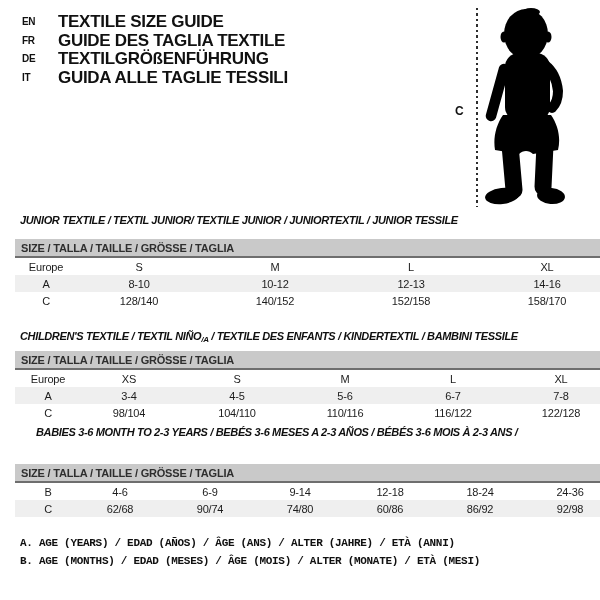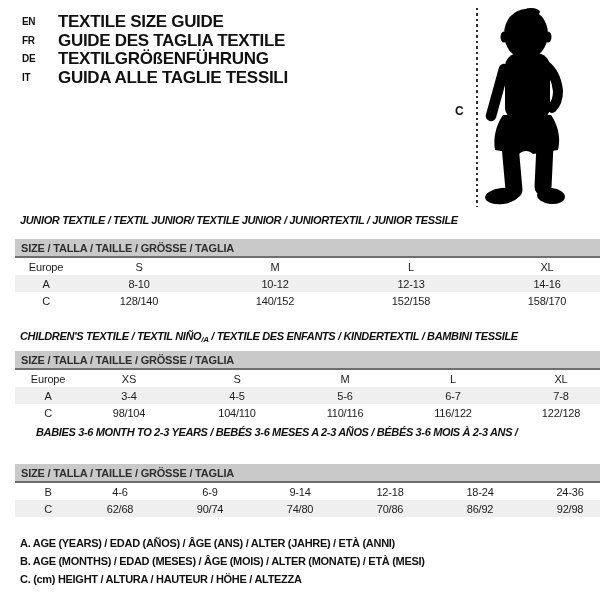--- a/index.html
+++ b/index.html
@@ -41,21 +41,21 @@
     text-align:left;padding:2px 0 2px 6px;height:13px;
   }
   .tbl td{
     font-size:11px;letter-spacing:-0.2px;color:#1c1c1c;
     text-align:center;padding:2px 0;height:13px;white-space:nowrap;
   }
   .tbl td.rowlabel{text-align:center;padding-left:6px;}
   .tbl tr.stripe td{background:#efefef;}
 
   
-  .footnotes{left:20px;top:534px;}
+  .footnotes{left:20px;top:534px;font-family:Liberation Mono, monospace;}
   .footnote-line{font-size:11px;font-weight:700;letter-spacing:-0.3px;line-height:18px;white-space:nowrap;color:#101010;}
 </style>
 </head>
 <body>
 
 <div>
 
   <header class="abs lang-block">
     <div class="lang-row">
       <span class="lang-code">EN</span>
@@ -202,26 +202,25 @@
         <td>9-14</td>
         <td>12-18</td>
         <td>18-24</td>
         <td>24-36</td>
       </tr>
       <tr class="stripe">
         <td class="rowlabel">C</td>
         <td>62/68</td>
         <td>90/74</td>
         <td>74/80</td>
-        <td>70/86</td>
+        <td>60/86</td>
         <td>86/92</td>
         <td>92/98</td>
       </tr>
     </tbody>
   </table>
 
   <footer class="abs footnotes">
     <div class="footnote-line">A. AGE (YEARS) / EDAD (AÑOS) / ÂGE (ANS) / ALTER (JAHRE) / ETÀ (ANNI)</div>
     <div class="footnote-line">B. AGE (MONTHS) / EDAD (MESES) / ÂGE (MOIS) / ALTER (MONATE) / ETÀ (MESI)</div>
-    <div class="footnote-line">C. (cm) HEIGHT / ALTURA / HAUTEUR / HÖHE / ALTEZZA</div>
   </footer>
 
 </div>
 
 </body></html>

